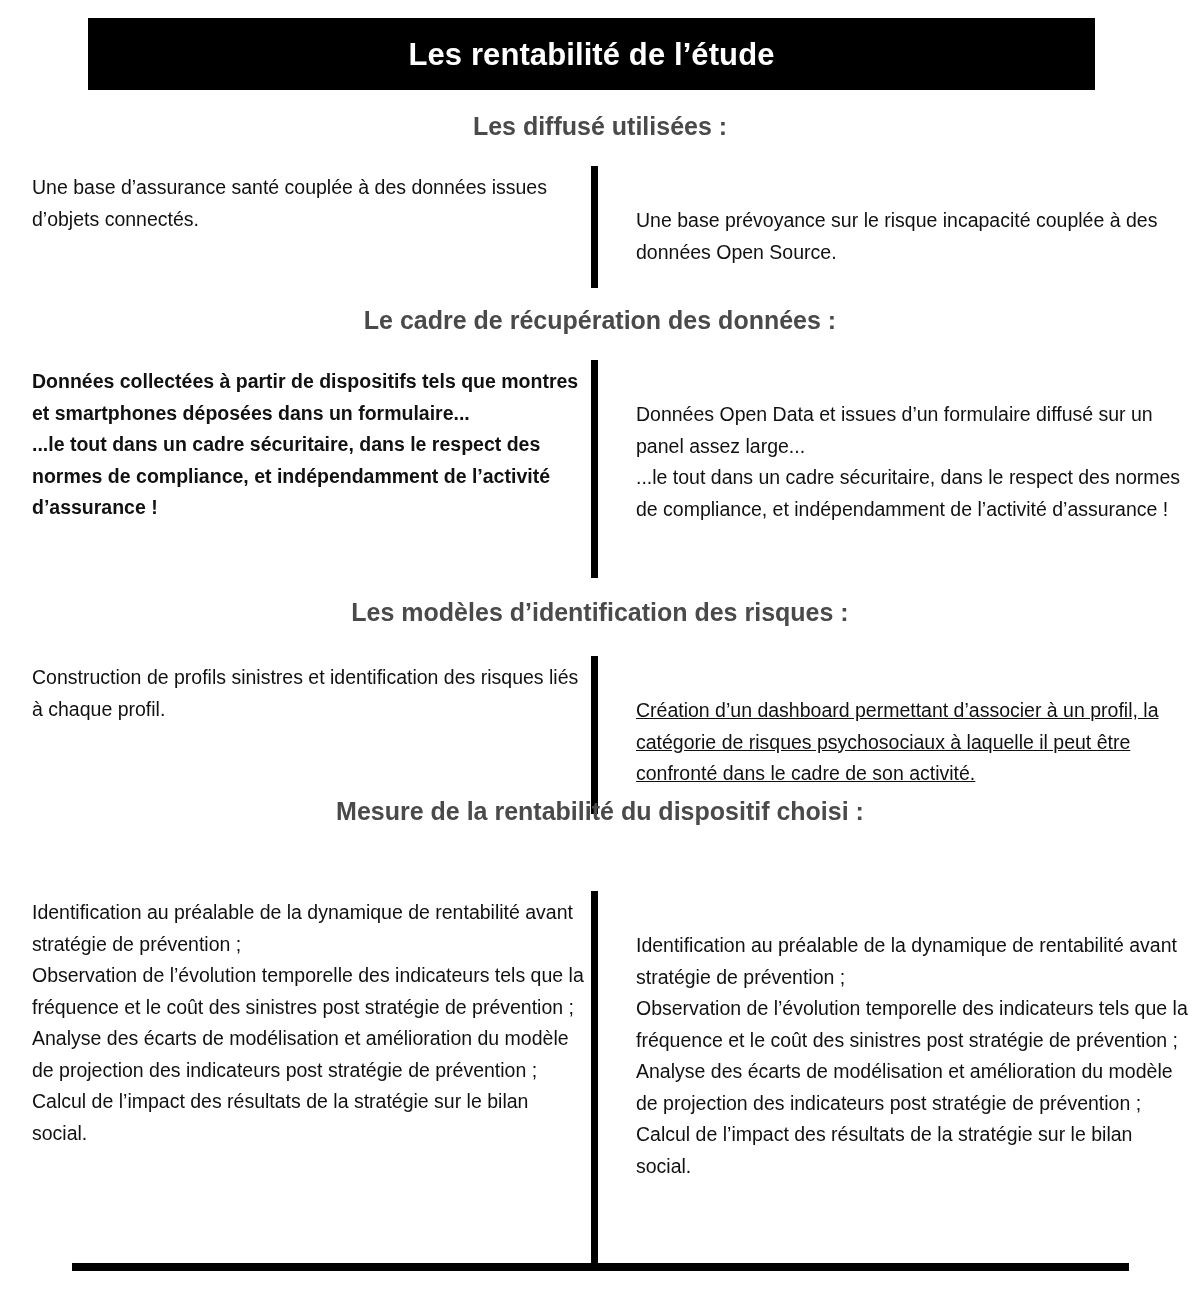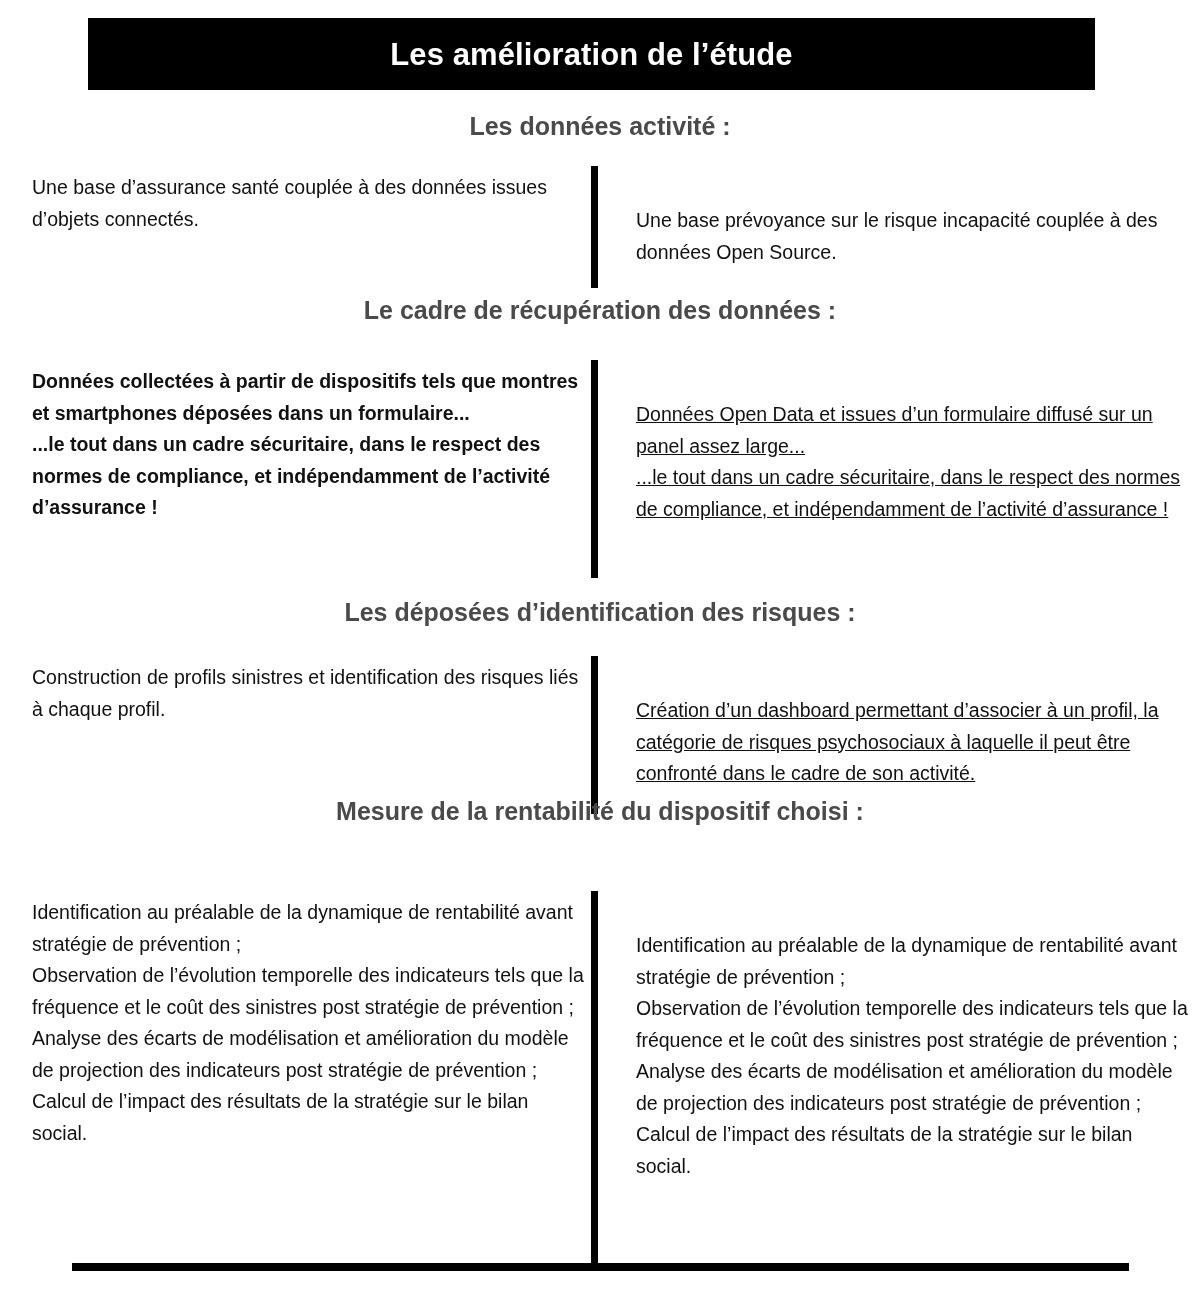--- a/index.html
+++ b/index.html
@@ -76,42 +76,42 @@
     top: 1263px;
     width: 1057px;
     height: 8px;
     background: #000000;
   }
 </style>
 </head>
 <body>
 
 <div class="title-banner">
-  <div class="title-text">Les amélioration de l’étude</div>
+  <div class="title-text">Les rentabilité de l’étude</div>
 </div>
 
-<div class="section-heading" style="top:112px;">Les données activité :</div>
+<div class="section-heading" style="top:112px;">Les diffusé utilisées :</div>
 
 <div class="col-block col-left" style="top:172px;">Une base d’assurance santé couplée à des données issues d’objets connectés.</div>
 
 <div class="col-block col-right" style="top:172px;">Une base prévoyance sur le risque incapacité couplée à des données Open Source.</div>
 
 <div class="v-divider" style="top:166px; height:122px;"></div>
 
-<div class="section-heading" style="top:296px;">Le cadre de récupération des données :</div>
+<div class="section-heading" style="top:306px;">Le cadre de récupération des données :</div>
 
 <div class="col-block col-left" style="top:366px;font-weight:bold;">Données collectées à partir de dispositifs tels que montres et smartphones déposées dans un formulaire...
 ...le tout dans un cadre sécuritaire, dans le respect des normes de compliance, et indépendamment de l’activité d’assurance !</div>
 
-<div class="col-block col-right" style="top:366px;text-decoration:underline;">Données Open Data et issues d’un formulaire diffusé sur un panel assez large...
+<div class="col-block col-right" style="top:366px;">Données Open Data et issues d’un formulaire diffusé sur un panel assez large...
 ...le tout dans un cadre sécuritaire, dans le respect des normes de compliance, et indépendamment de l’activité d’assurance !</div>
 
 <div class="v-divider" style="top:360px; height:218px;"></div>
 
-<div class="section-heading" style="top:598px;">Les déposées d’identification des risques :</div>
+<div class="section-heading" style="top:598px;">Les modèles d’identification des risques :</div>
 
 <div class="col-block col-left" style="top:662px;">Construction de profils sinistres et identification des risques liés à chaque profil.</div>
 
 <div class="col-block col-right" style="top:662px;text-decoration:underline;">Création d’un dashboard permettant d’associer à un profil, la catégorie de risques psychosociaux à laquelle il peut être confronté dans le cadre de son activité.</div>
 
 <div class="v-divider" style="top:656px; height:158px;"></div>
 
 <div class="section-heading" style="top:797px;">Mesure de la rentabilité du dispositif choisi :</div>
 
 <div class="col-block col-left" style="top:897px;">Identification au préalable de la dynamique de rentabilité avant stratégie de prévention ;

